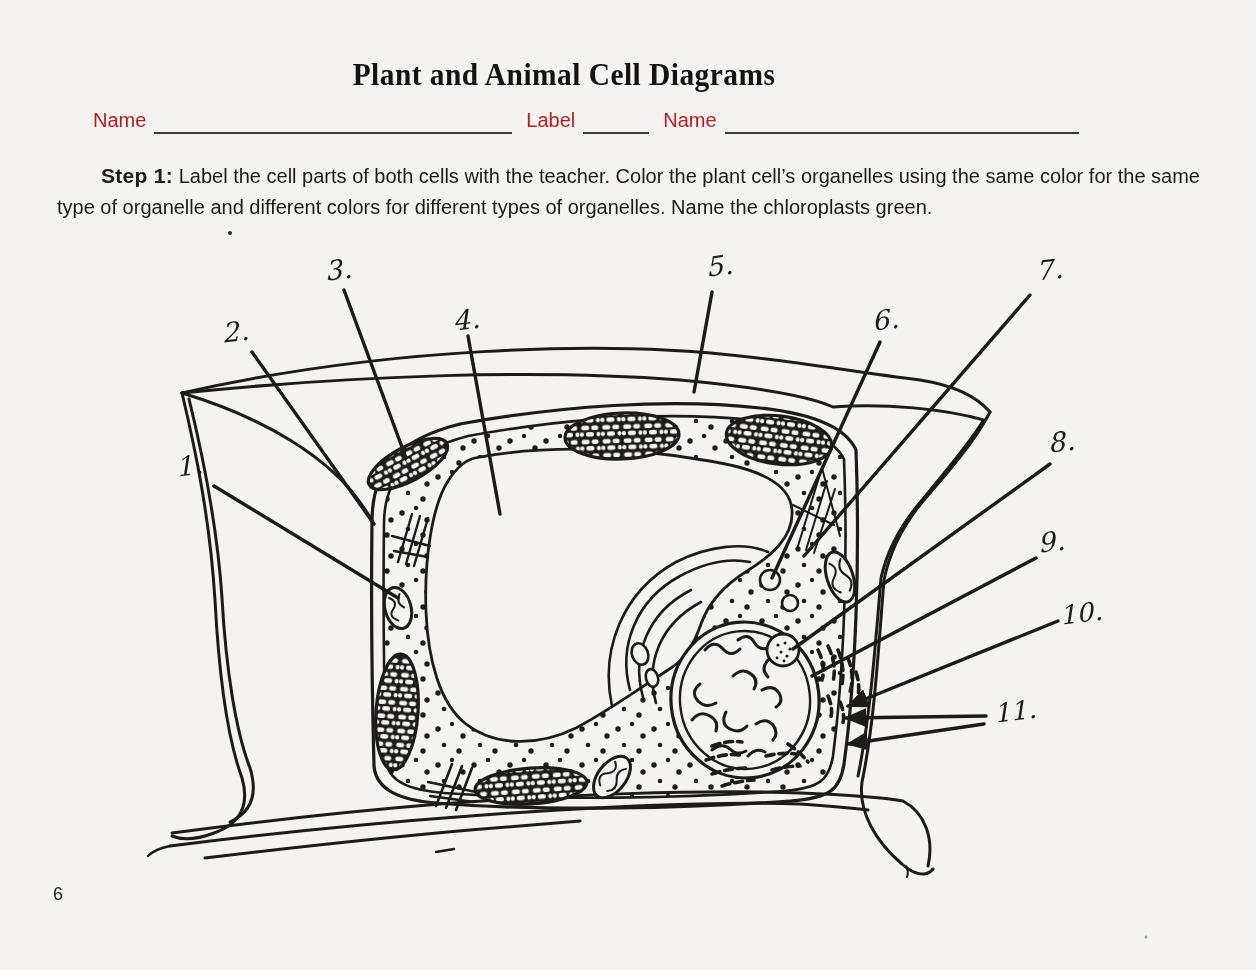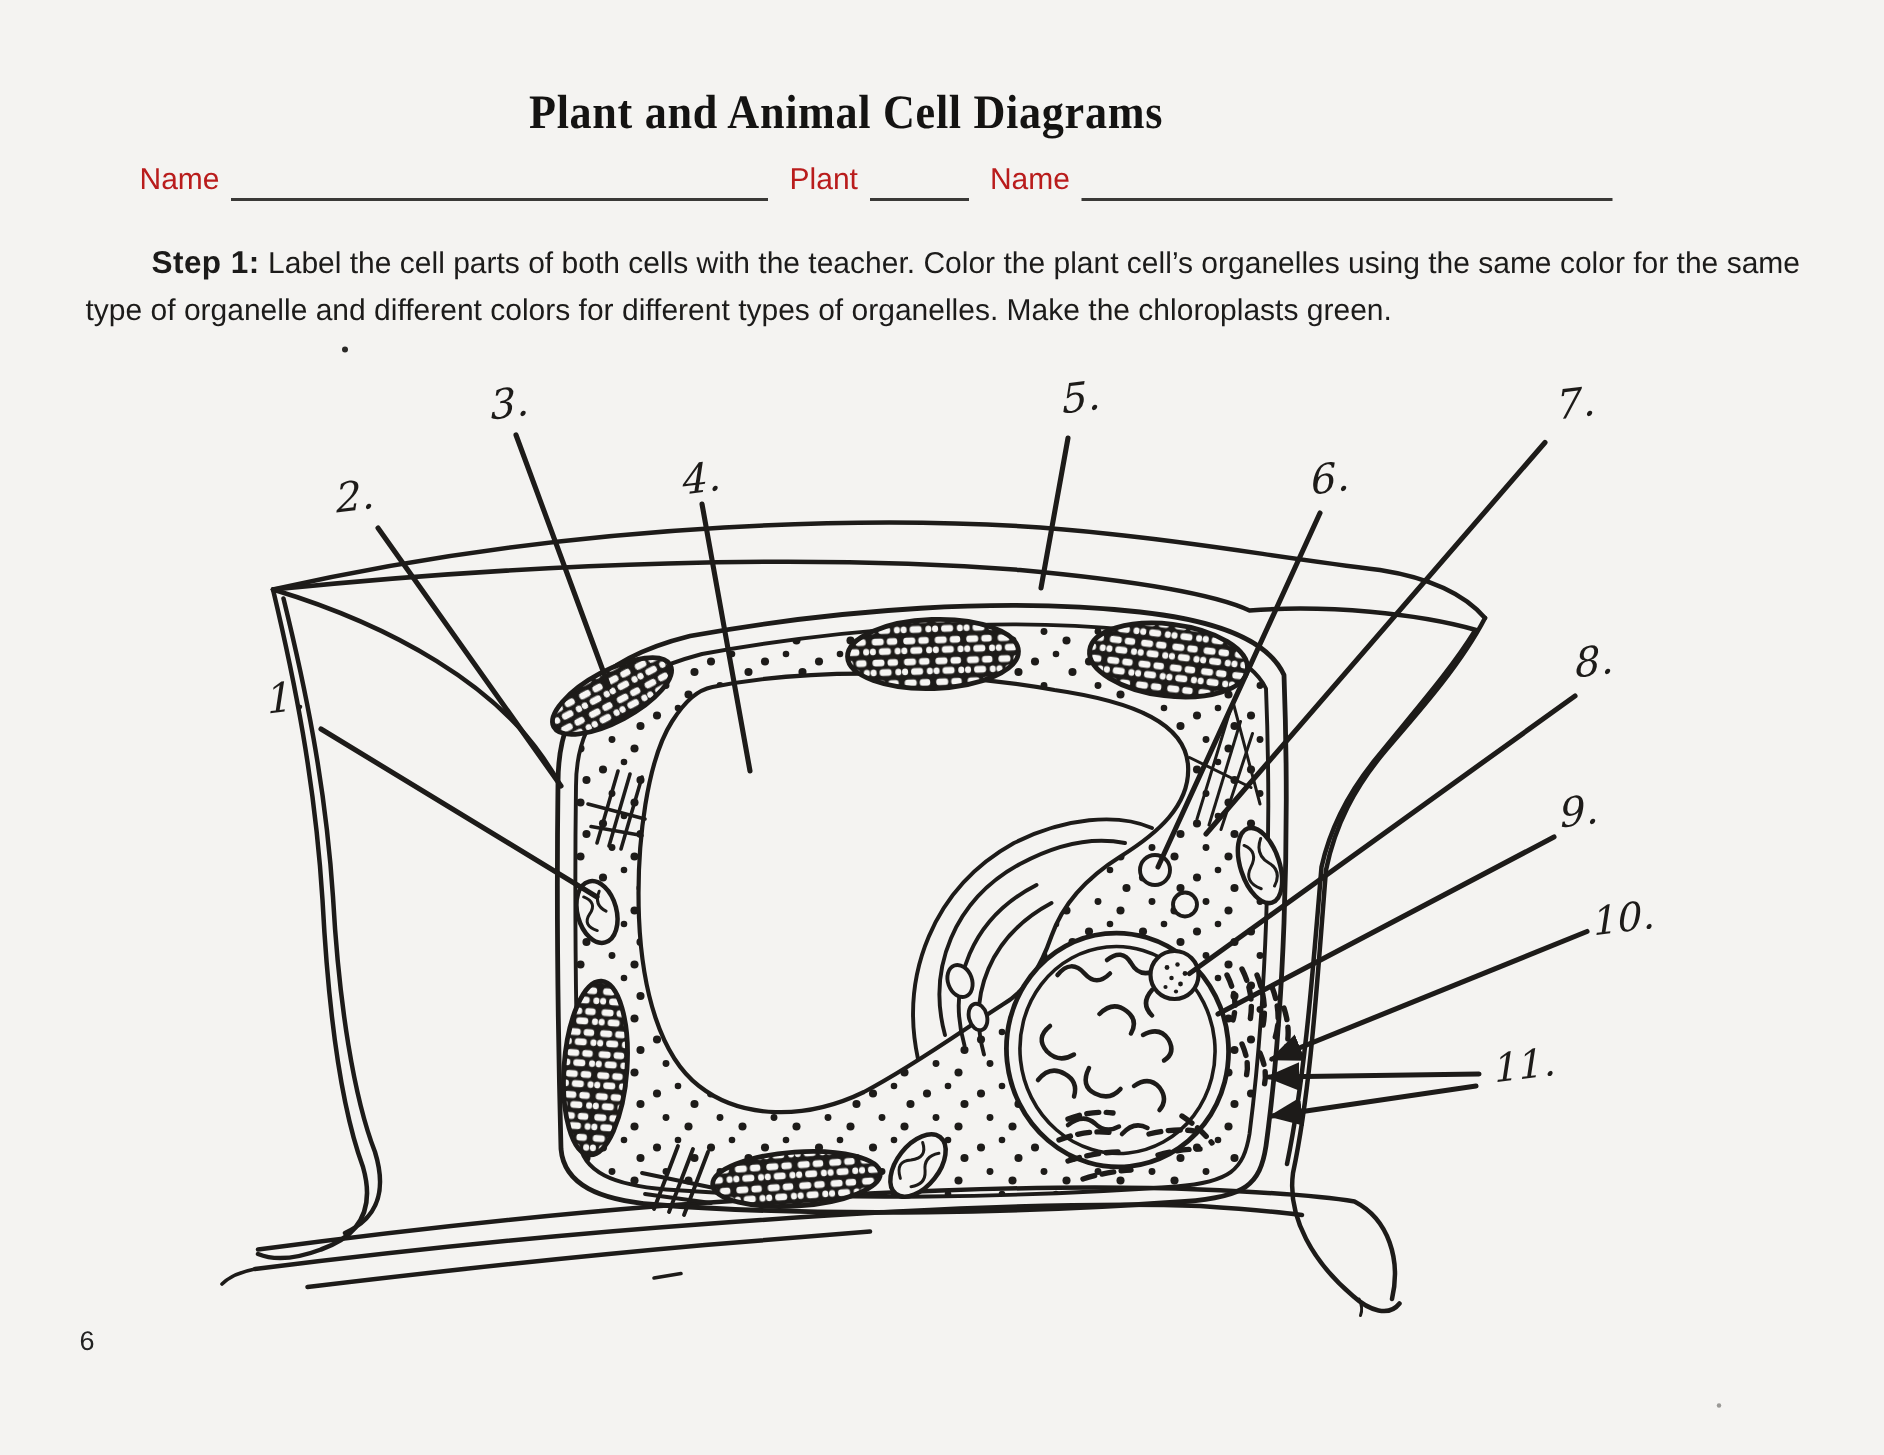--- a/index.html
+++ b/index.html
@@ -42,30 +42,30 @@
 <body>
 
 <div class="page">
 
   <div class="title">Plant and Animal Cell Diagrams</div>
 
   <div class="form-row">
     <span class="lbl">Name</span>
     <span class="blank name"></span>
     <span class="gap"></span>
-    <span class="lbl">Plant</span>
+    <span class="lbl">Label</span>
     <span class="blank period"></span>
     <span class="gap"></span>
     <span class="lbl">Name</span>
     <span class="blank date"></span>
   </div>
 
   <div class="step">
     <b>Step 1:</b>
-    <span>Label the cell parts of both cells with the teacher.  Color the plant cell’s organelles using the same color for the same type of organelle and different colors for different types of organelles.  Make the chloroplasts green.</span>
+    <span>Label the cell parts of both cells with the teacher.  Color the plant cell’s organelles using the same color for the same type of organelle and different colors for different types of organelles.  Name the chloroplasts green.</span>
   </div>
 
   <svg class="diagram-svg" width="1256" height="970" viewBox="0 0 1256 970" fill="none" stroke="#1d1b19" stroke-linecap="round" stroke-linejoin="round">
     <defs>
       <pattern id="stipple" patternUnits="userSpaceOnUse" width="36" height="36">
         <circle cx="6" cy="9" r="2.7" fill="#1d1b19" stroke="none"></circle>
         <circle cx="20" cy="4" r="2.2" fill="#1d1b19" stroke="none"></circle>
         <circle cx="31" cy="16" r="2.7" fill="#1d1b19" stroke="none"></circle>
         <circle cx="12" cy="25" r="2.3" fill="#1d1b19" stroke="none"></circle>
         <circle cx="27" cy="31" r="2.7" fill="#1d1b19" stroke="none"></circle>

